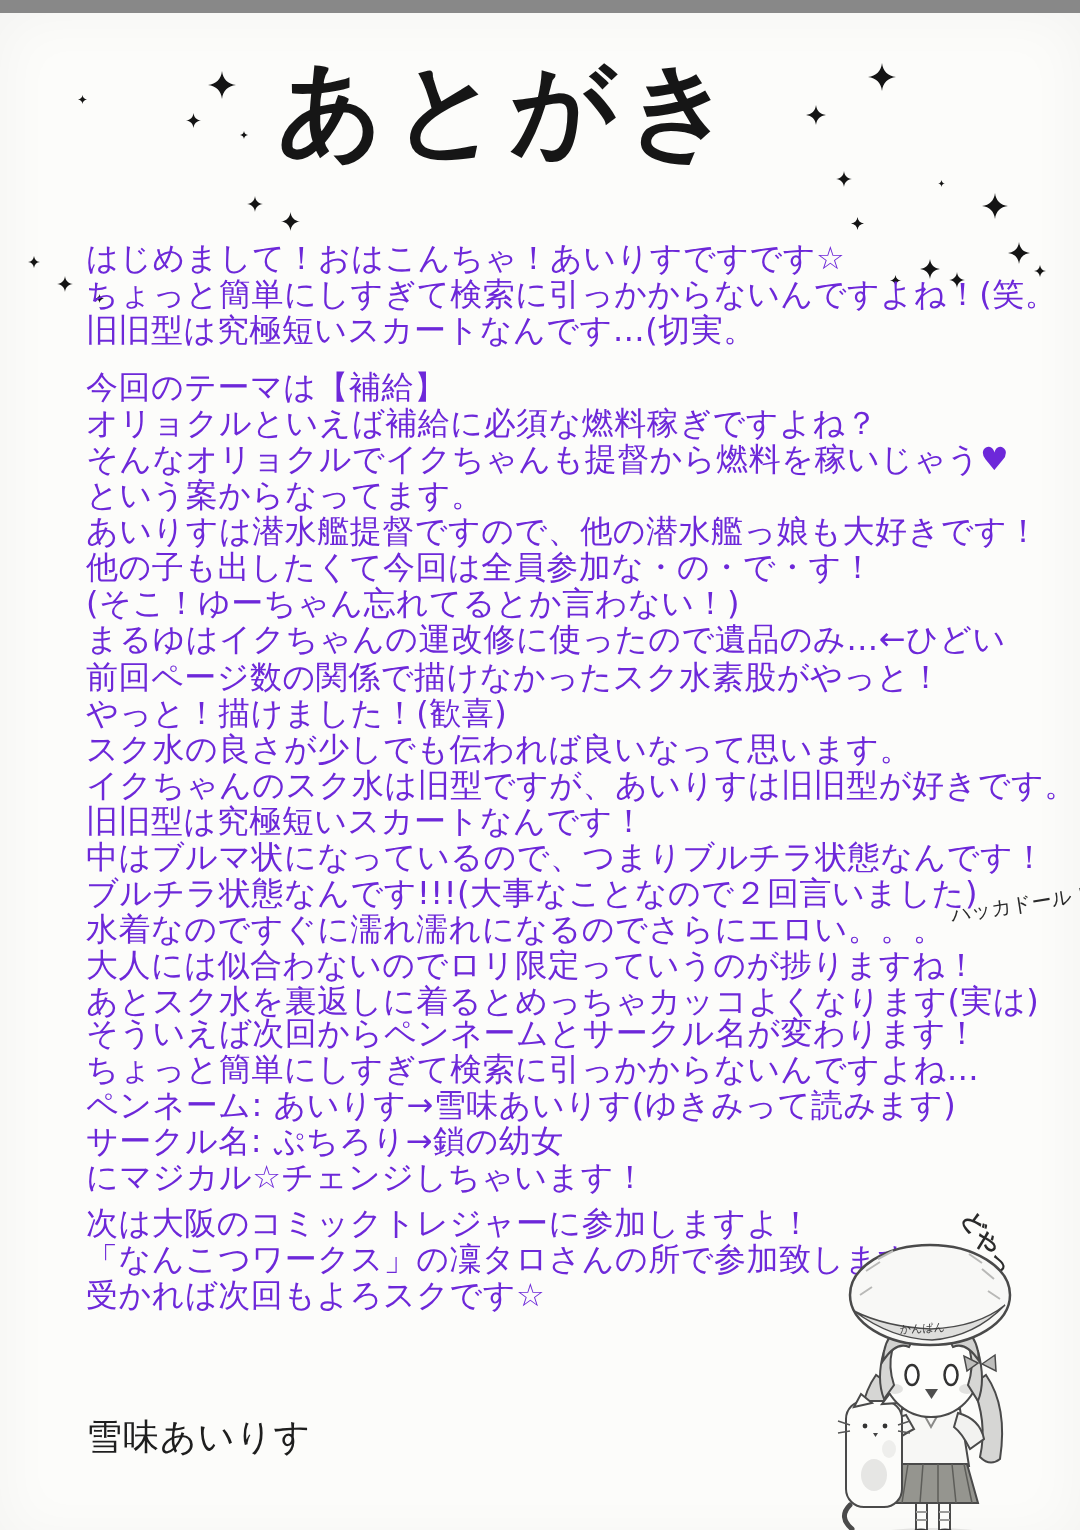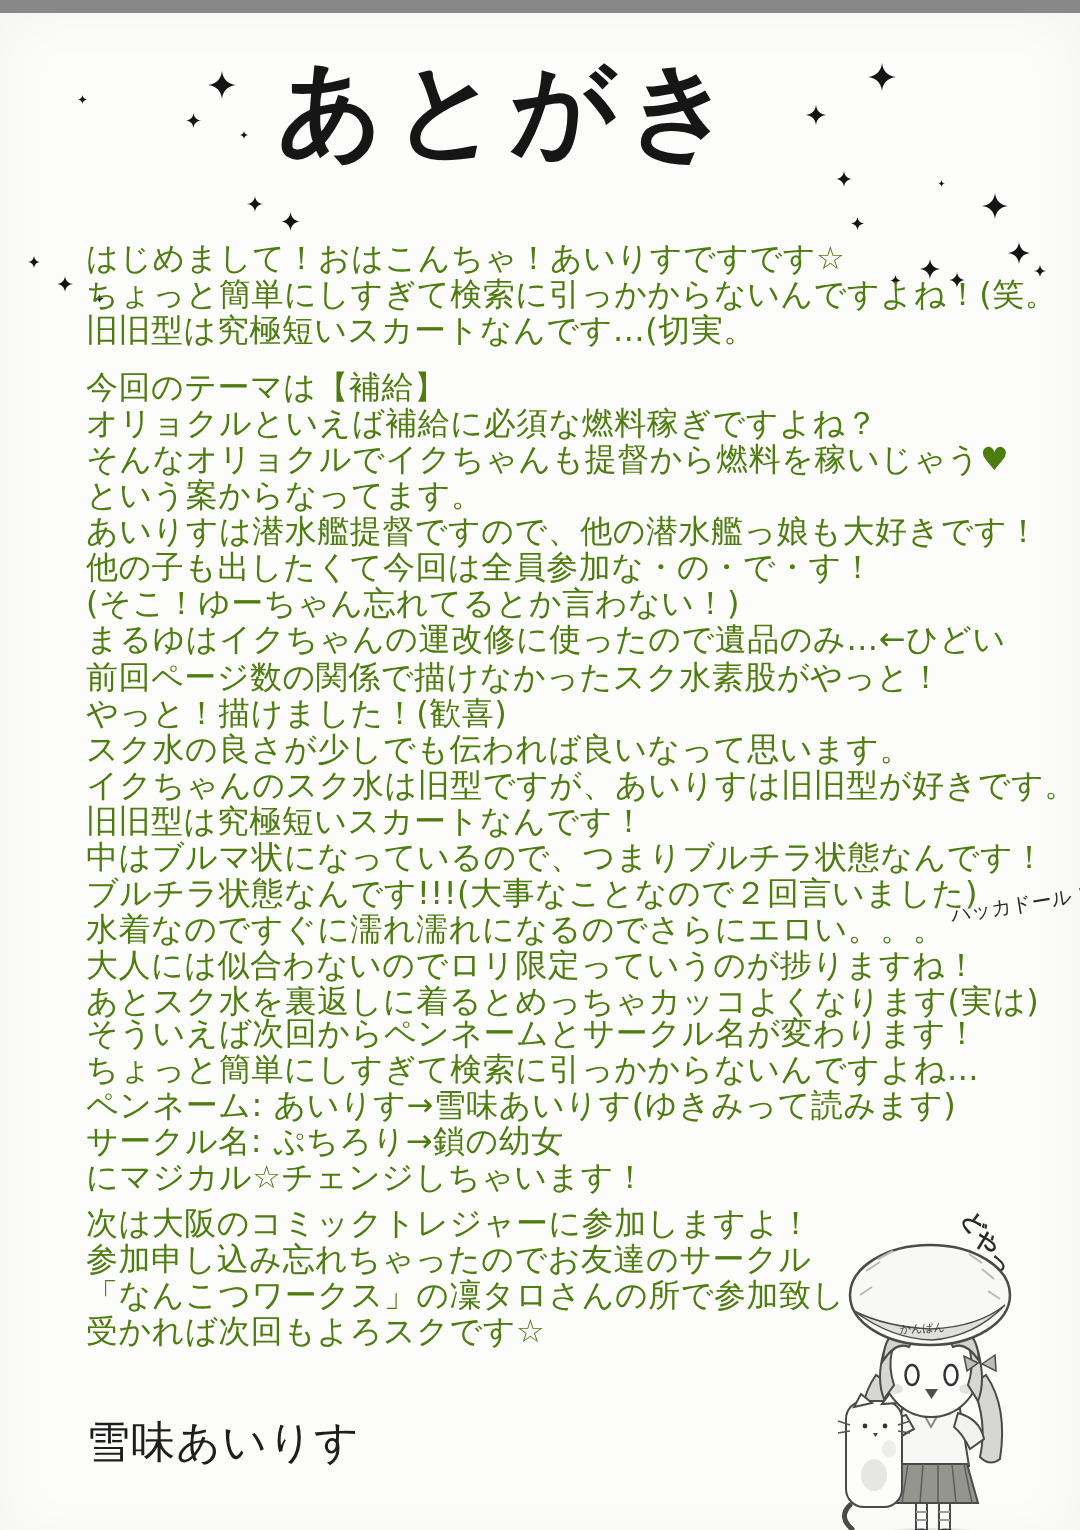--- a/index.html
+++ b/index.html
@@ -18,26 +18,26 @@
     text-align:center;
     font-size:104px;font-weight:bold;letter-spacing:10px;
     transform:translateX(-30px);
     color:#161616;
   }
   .para{
     position:absolute;left:86px;
     font-size:32px;line-height:36px;
     letter-spacing:0.5px;
     white-space:pre;
-    color:#4d7c0f;
+    color:#6d28d9;
   }
   .line{height:36px;}
   .signature{
     position:absolute;left:86px;top:1400px;
-    font-size:44px;letter-spacing:1px;
+    font-size:36px;letter-spacing:1px;
   }
   .note{position:absolute;color:#2a2a2a;}
   .note-hackadoll{
     left:950px;top:878px;
     font-size:20px;
     transform:rotate(-9deg);
     white-space:nowrap;
   }
   .note-doya{
     left:980px;top:1192px;
@@ -116,21 +116,21 @@
       <svg viewBox="0 0 24 24" class="sparkle" style="left: 1034px; top: 252px; width: 12px; height: 12px;">
         <path d="M12 0 C12.8 7 17 11.2 24 12 C17 12.8 12.8 17 12 24 C11.2 17 7 12.8 0 12 C7 11.2 11.2 7 12 0 Z" fill="#141414"></path>
       </svg>
     </div>
 
   <div id="paragraphs">
       <div class="para" style="top: 227px;"><div class="line">はじめまして！おはこんちゃ！あいりすですです☆</div><div class="line">ちょっと簡単にしすぎて検索に引っかからないんですよね！(笑。</div><div class="line">旧旧型は究極短いスカートなんです…(切実。</div></div>
       <div class="para" style="top: 356px;"><div class="line">今回のテーマは【補給】</div><div class="line">オリョクルといえば補給に必須な燃料稼ぎですよね？</div><div class="line">そんなオリョクルでイクちゃんも提督から燃料を稼いじゃう♥</div><div class="line">という案からなってます。</div><div class="line">あいりすは潜水艦提督ですので、他の潜水艦っ娘も大好きです！</div><div class="line">他の子も出したくて今回は全員参加な・の・で・す！</div><div class="line">(そこ！ゆーちゃん忘れてるとか言わない！)</div><div class="line">まるゆはイクちゃんの運改修に使ったので遺品のみ…←ひどい</div></div>
       <div class="para" style="top: 646px;"><div class="line">前回ページ数の関係で描けなかったスク水素股がやっと！</div><div class="line">やっと！描けました！(歓喜)</div><div class="line">スク水の良さが少しでも伝われば良いなって思います。</div><div class="line">イクちゃんのスク水は旧型ですが、あいりすは旧旧型が好きです。</div><div class="line">旧旧型は究極短いスカートなんです！</div><div class="line">中はブルマ状になっているので、つまりブルチラ状態なんです！</div><div class="line">ブルチラ状態なんです!!!(大事なことなので２回言いました)</div><div class="line">水着なのですぐに濡れ濡れになるのでさらにエロい。。。</div><div class="line">大人には似合わないのでロリ限定っていうのが捗りますね！</div><div class="line">あとスク水を裏返しに着るとめっちゃカッコよくなります(実は)</div></div>
       <div class="para" style="top: 1002px;"><div class="line">そういえば次回からペンネームとサークル名が変わります！</div><div class="line">ちょっと簡単にしすぎて検索に引っかからないんですよね…</div><div class="line">ペンネーム: あいりす→雪味あいりす(ゆきみって読みます)</div><div class="line">サークル名: ぷちろり→鎖の幼女</div><div class="line">にマジカル☆チェンジしちゃいます！</div></div>
-      <div class="para" style="top: 1192px;"><div class="line">次は大阪のコミックトレジャーに参加しますよ！</div><div class="line">参加申し込み忘れちゃったのでお友達のサークル</div><div class="line">「なんこつワークス」の凜タロさんの所で参加致します!</div><div class="line">受かれば次回もよろスクです☆</div></div>
+      <div class="para" style="top: 1192px;"><div class="line">次は大阪のコミックトレジャーに参加しますよ！</div><div class="line">「なんこつワークス」の凜タロさんの所で参加致します!</div><div class="line">受かれば次回もよろスクです☆</div></div>
     </div>
 
   <div class="note note-hackadoll">ハッカドール！</div>
 
   <div class="note note-doya">どやっ</div>
 
   <div class="signature">雪味あいりす</div>
 
   <svg viewBox="0 0 200 320" width="200" height="320" style="position:absolute;left:832px;top:1210px;">
 

